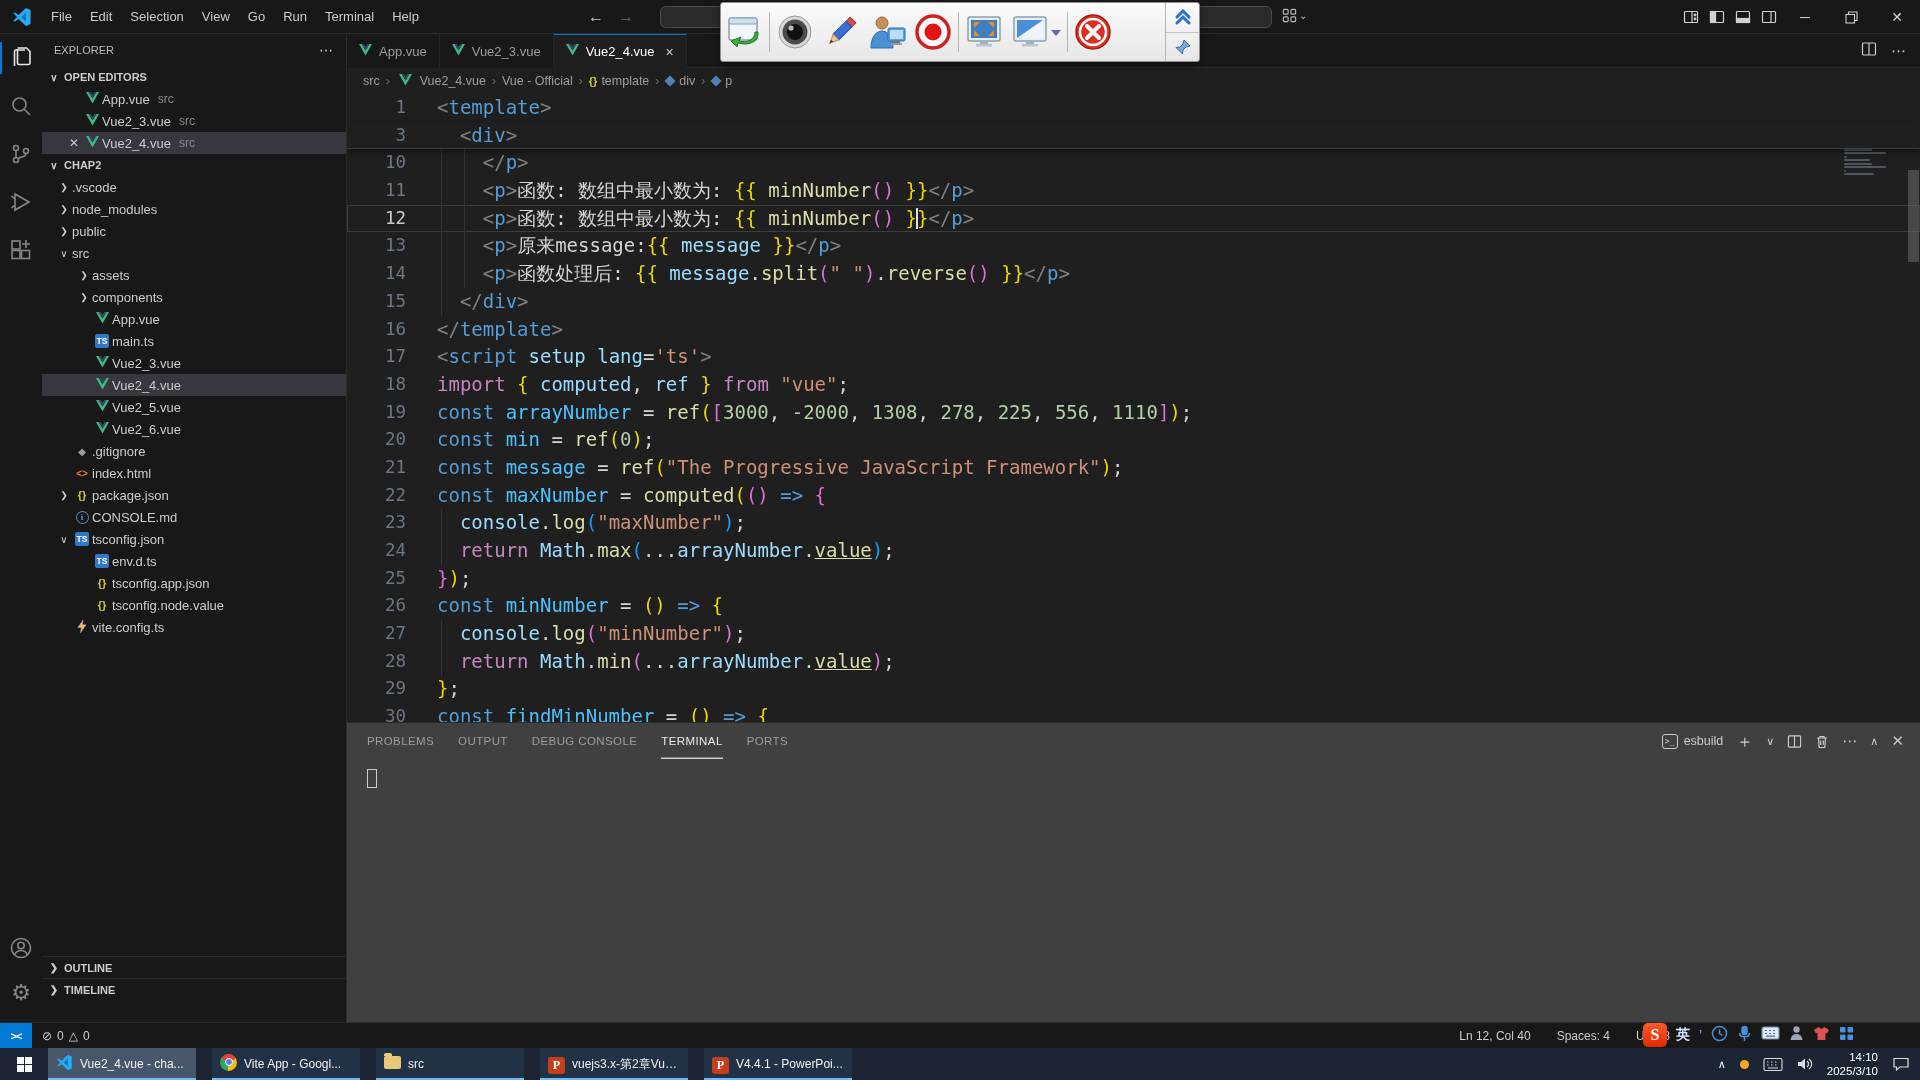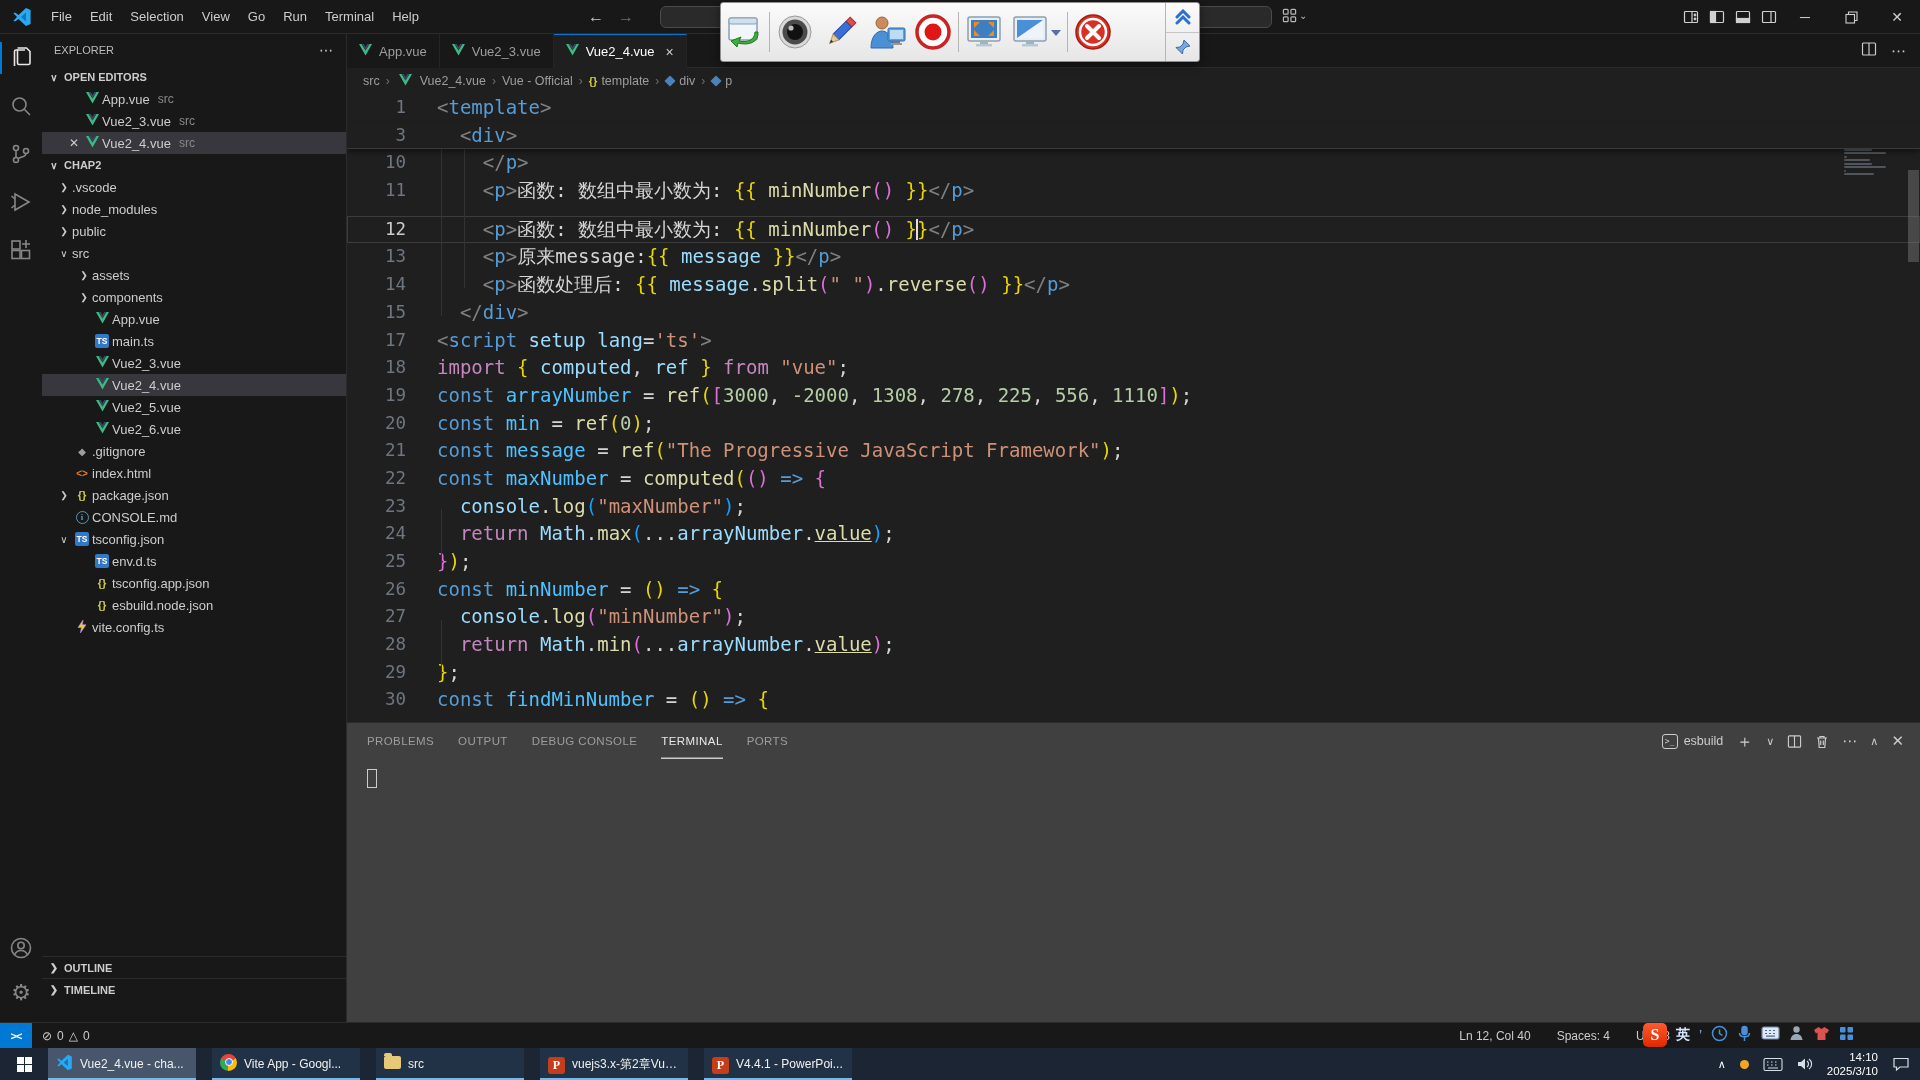--- a/index.html
+++ b/index.html
@@ -78,21 +78,21 @@
   .cubeico { display:inline-block; width:10px; height:10px; background:#4d82b8; transform:rotate(45deg) scale(.8); border-radius:1px;}
 
   
   #editor { position:absolute; left:347px; top:94px; right:0; height:628px; background:#1f1f1f; overflow:hidden; }
   .crow { display:flex; height:27.7px; line-height:27.7px; font-family:"DejaVu Sans Mono", monospace;
           font-size:19px; white-space:pre; }
   .crow .gut { width:83px; flex:none; text-align:right; padding-right:24px; color:#6e7681; font-size:17.5px; }
   .crow .ctext { margin-left:7px; }
   .crow.sticky { position:relative; z-index:3; background:#1f1f1f; }
   .crow.sticky-last { border-bottom:1px solid #3a3a3a; box-shadow:0 3px 5px rgba(0,0,0,.4); }
-  .crow.current { box-shadow:inset 0 0 0 1px #3c3c3c;margin-top:11px; }
+  .crow.current { box-shadow:inset 0 0 0 1px #3c3c3c; }
   .crow.current .gut { color:#cccccc; }
   .tk-p{color:#808080}.tk-t{color:#569cd6}.tk-k{color:#569cd6}.tk-k2{color:#c586c0}
   .tk-f{color:#dcdcaa}.tk-v{color:#9cdcfe}.tk-c{color:#4fc1ff}.tk-s{color:#ce9178}
   .tk-n{color:#b5cea8}.tk-w{color:#d4d4d4}.tk-y{color:#e9d700}.tk-m{color:#da70d6}
   .tk-b{color:#179fff}.tk-vu{color:#dcdcaa;text-decoration:underline}
   .tk-cur{display:inline-block;width:2px;height:21px;background:#e0e0e0;vertical-align:-4px;margin:0 -1px;}
   .iguide { position:absolute; width:1px; background:#333333; }
   #minimap { position:absolute; top:2px; right:14px; width:62px; }
   .mm-line { height:2px; margin-bottom:1.5px; background:#6a737d; opacity:.65; border-radius:1px; }
   #scrollbar { position:absolute; top:0; right:0; width:13px; height:100%; }
@@ -504,21 +504,21 @@
           <span>env.d.ts</span>
         </div>
         <div class="trow" style="padding-left: 34px;">
           <span class="chev"></span>
           <span class="ficon"><span class="jsonico">{}</span></span>
           <span>tsconfig.app.json</span>
         </div>
         <div class="trow" style="padding-left: 34px;">
           <span class="chev"></span>
           <span class="ficon"><span class="jsonico">{}</span></span>
-          <span>esbuild.node.json</span>
+          <span>tsconfig.node.value</span>
         </div>
         <div class="trow" style="padding-left: 14px;">
           <span class="chev"></span>
           <span class="ficon"><svg width="12" height="13" viewBox="0 0 12 13">
               <polygon points="7,0 2,7.5 5.4,7.5 4.4,13 10,4.8 6.4,4.8" fill="#f5c544" stroke="#b98ee4" stroke-width="0.6"></polygon>
             </svg></span>
           <span>vite.config.ts</span>
         </div>
       </div>
     <div id="bottom-sects">
@@ -607,20 +607,21 @@
     <div class="iguide" style="left:94px; top:526px; height:56px;"></div>
     <div id="code-lines">
         <div class="crow sticky"><span class="gut">1</span><span class="ctext"><span class="tk-p">&lt;</span><span class="tk-t">template</span><span class="tk-p">&gt;</span></span></div>
         <div class="crow sticky sticky-last"><span class="gut">3</span><span class="ctext"><span class="tk-w">  </span><span class="tk-p">&lt;</span><span class="tk-t">div</span><span class="tk-p">&gt;</span></span></div>
         <div class="crow"><span class="gut">10</span><span class="ctext"><span class="tk-w">    </span><span class="tk-p">&lt;/</span><span class="tk-t">p</span><span class="tk-p">&gt;</span></span></div>
         <div class="crow"><span class="gut">11</span><span class="ctext"><span class="tk-w">    </span><span class="tk-p">&lt;</span><span class="tk-t">p</span><span class="tk-p">&gt;</span><span class="tk-w">函数: 数组中最小数为: </span><span class="tk-y">{{</span><span class="tk-w"> </span><span class="tk-f">minNumber</span><span class="tk-m">()</span><span class="tk-w"> </span><span class="tk-y">}}</span><span class="tk-p">&lt;/</span><span class="tk-t">p</span><span class="tk-p">&gt;</span></span></div>
         <div class="crow current"><span class="gut">12</span><span class="ctext"><span class="tk-w">    </span><span class="tk-p">&lt;</span><span class="tk-t">p</span><span class="tk-p">&gt;</span><span class="tk-w">函数: 数组中最小数为: </span><span class="tk-y">{{</span><span class="tk-w"> </span><span class="tk-f">minNumber</span><span class="tk-m">()</span><span class="tk-w"> </span><span class="tk-y">}</span><span class="tk-cur"></span><span class="tk-y">}</span><span class="tk-p">&lt;/</span><span class="tk-t">p</span><span class="tk-p">&gt;</span></span></div>
         <div class="crow"><span class="gut">13</span><span class="ctext"><span class="tk-w">    </span><span class="tk-p">&lt;</span><span class="tk-t">p</span><span class="tk-p">&gt;</span><span class="tk-w">原来message:</span><span class="tk-y">{{</span><span class="tk-v"> message </span><span class="tk-y">}}</span><span class="tk-p">&lt;/</span><span class="tk-t">p</span><span class="tk-p">&gt;</span></span></div>
         <div class="crow"><span class="gut">14</span><span class="ctext"><span class="tk-w">    </span><span class="tk-p">&lt;</span><span class="tk-t">p</span><span class="tk-p">&gt;</span><span class="tk-w">函数处理后: </span><span class="tk-y">{{</span><span class="tk-w"> </span><span class="tk-v">message</span><span class="tk-w">.</span><span class="tk-f">split</span><span class="tk-m">(</span><span class="tk-s">" "</span><span class="tk-m">)</span><span class="tk-w">.</span><span class="tk-f">reverse</span><span class="tk-m">()</span><span class="tk-w"> </span><span class="tk-y">}}</span><span class="tk-p">&lt;/</span><span class="tk-t">p</span><span class="tk-p">&gt;</span></span></div>
         <div class="crow"><span class="gut">15</span><span class="ctext"><span class="tk-w">  </span><span class="tk-p">&lt;/</span><span class="tk-t">div</span><span class="tk-p">&gt;</span></span></div>
+        <div class="crow"><span class="gut">16</span><span class="ctext"><span class="tk-p">&lt;/</span><span class="tk-t">template</span><span class="tk-p">&gt;</span></span></div>
         <div class="crow"><span class="gut">17</span><span class="ctext"><span class="tk-p">&lt;</span><span class="tk-t">script</span><span class="tk-w"> </span><span class="tk-v">setup</span><span class="tk-w"> </span><span class="tk-v">lang</span><span class="tk-w">=</span><span class="tk-s">'ts'</span><span class="tk-p">&gt;</span></span></div>
         <div class="crow"><span class="gut">18</span><span class="ctext"><span class="tk-k2">import</span><span class="tk-w"> </span><span class="tk-y">{</span><span class="tk-v"> computed</span><span class="tk-w">,</span><span class="tk-v"> ref</span><span class="tk-w"> </span><span class="tk-y">}</span><span class="tk-k2"> from</span><span class="tk-s"> "vue"</span><span class="tk-w">;</span></span></div>
         <div class="crow"><span class="gut">19</span><span class="ctext"><span class="tk-k">const</span><span class="tk-c"> arrayNumber</span><span class="tk-w"> = </span><span class="tk-f">ref</span><span class="tk-y">(</span><span class="tk-m">[</span><span class="tk-n">3000</span><span class="tk-w">, </span><span class="tk-n">-2000</span><span class="tk-w">, </span><span class="tk-n">1308</span><span class="tk-w">, </span><span class="tk-n">278</span><span class="tk-w">, </span><span class="tk-n">225</span><span class="tk-w">, </span><span class="tk-n">556</span><span class="tk-w">, </span><span class="tk-n">1110</span><span class="tk-m">]</span><span class="tk-y">)</span><span class="tk-w">;</span></span></div>
         <div class="crow"><span class="gut">20</span><span class="ctext"><span class="tk-k">const</span><span class="tk-c"> min</span><span class="tk-w"> = </span><span class="tk-f">ref</span><span class="tk-y">(</span><span class="tk-n">0</span><span class="tk-y">)</span><span class="tk-w">;</span></span></div>
         <div class="crow"><span class="gut">21</span><span class="ctext"><span class="tk-k">const</span><span class="tk-c"> message</span><span class="tk-w"> = </span><span class="tk-f">ref</span><span class="tk-y">(</span><span class="tk-s">"The Progressive JavaScript Framework"</span><span class="tk-y">)</span><span class="tk-w">;</span></span></div>
         <div class="crow"><span class="gut">22</span><span class="ctext"><span class="tk-k">const</span><span class="tk-c"> maxNumber</span><span class="tk-w"> = </span><span class="tk-f">computed</span><span class="tk-y">(</span><span class="tk-m">()</span><span class="tk-w"> </span><span class="tk-k">=&gt;</span><span class="tk-w"> </span><span class="tk-m">{</span></span></div>
         <div class="crow"><span class="gut">23</span><span class="ctext"><span class="tk-w">  </span><span class="tk-v">console</span><span class="tk-w">.</span><span class="tk-f">log</span><span class="tk-b">(</span><span class="tk-s">"maxNumber"</span><span class="tk-b">)</span><span class="tk-w">;</span></span></div>
         <div class="crow"><span class="gut">24</span><span class="ctext"><span class="tk-w">  </span><span class="tk-k2">return</span><span class="tk-w"> </span><span class="tk-v">Math</span><span class="tk-w">.</span><span class="tk-f">max</span><span class="tk-b">(</span><span class="tk-w">...</span><span class="tk-v">arrayNumber</span><span class="tk-w">.</span><span class="tk-vu">value</span><span class="tk-b">)</span><span class="tk-w">;</span></span></div>
         <div class="crow"><span class="gut">25</span><span class="ctext"><span class="tk-m">}</span><span class="tk-y">)</span><span class="tk-w">;</span></span></div>
         <div class="crow"><span class="gut">26</span><span class="ctext"><span class="tk-k">const</span><span class="tk-c"> minNumber</span><span class="tk-w"> = </span><span class="tk-y">()</span><span class="tk-w"> </span><span class="tk-k">=&gt;</span><span class="tk-w"> </span><span class="tk-y">{</span></span></div>

